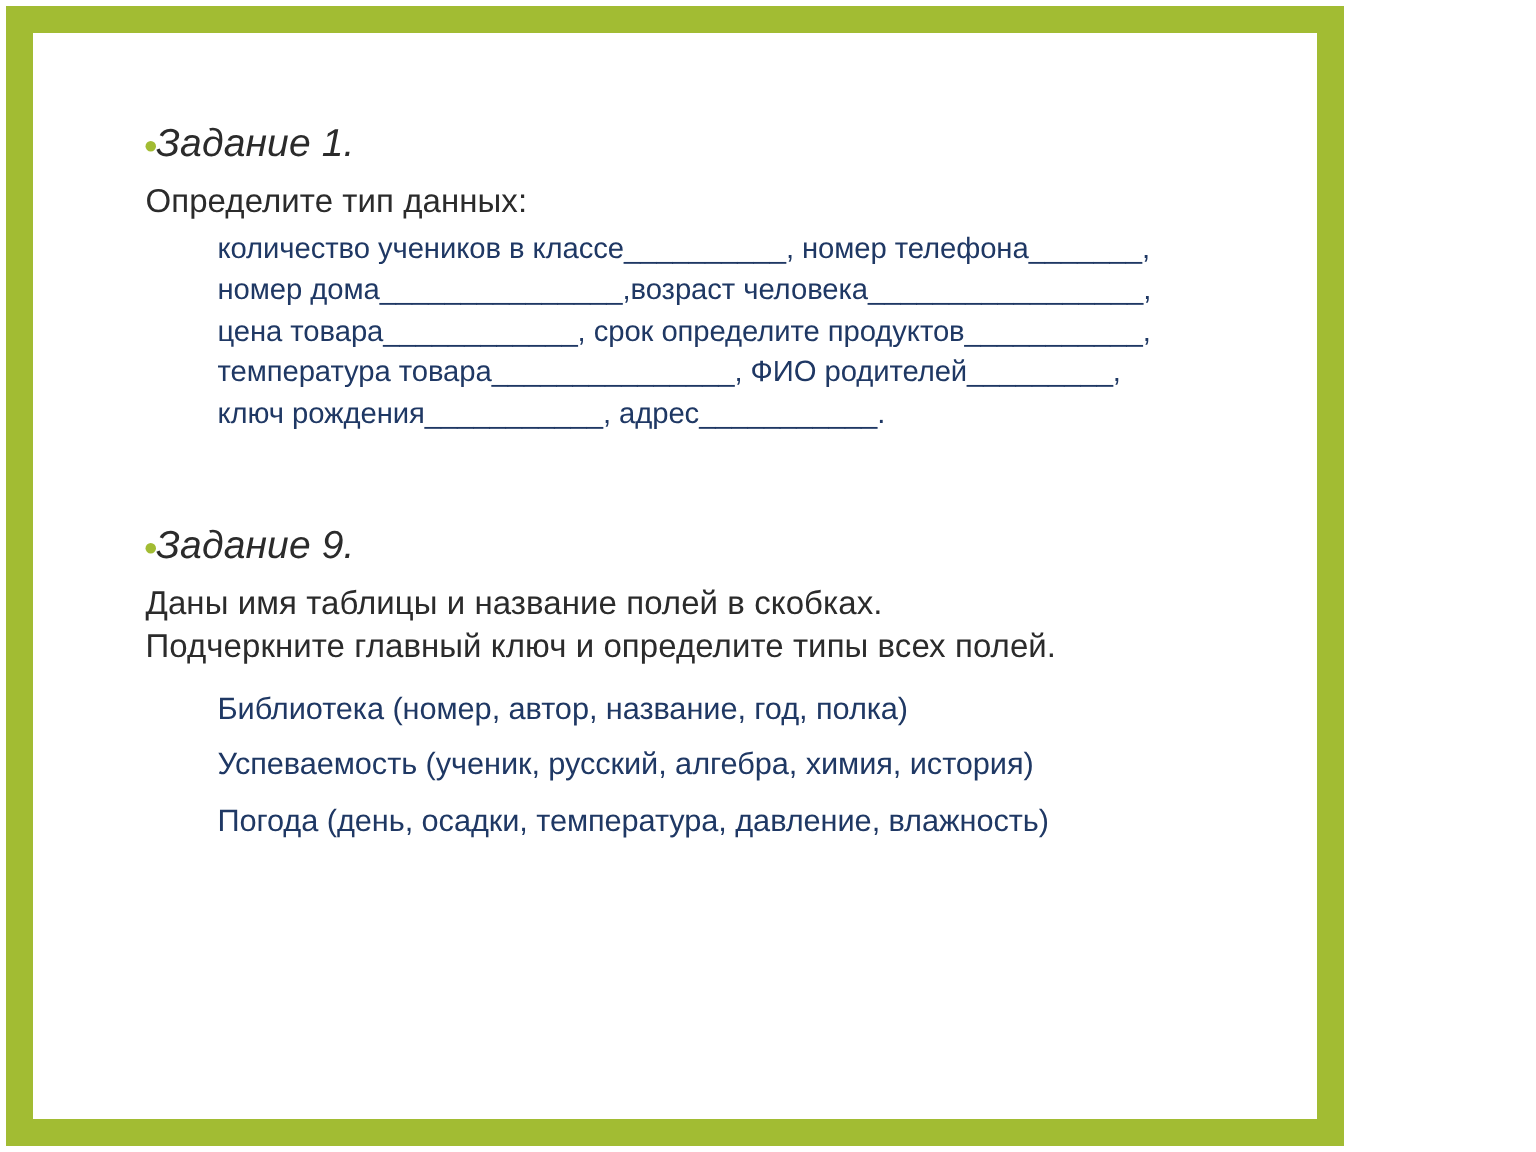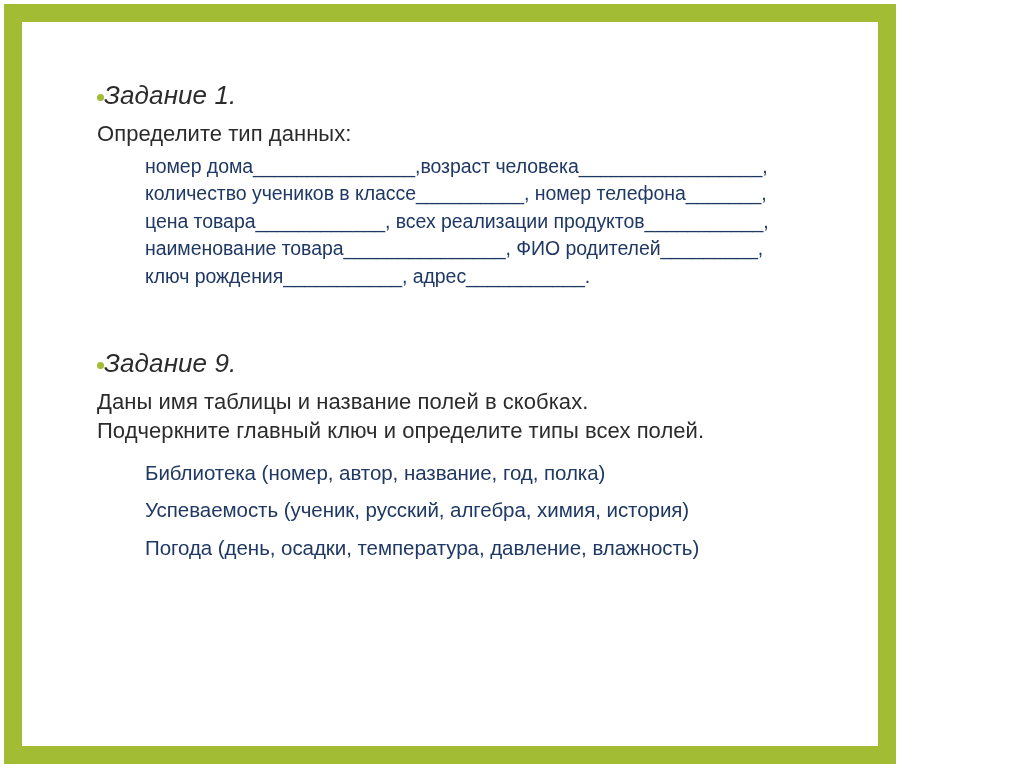--- a/index.html
+++ b/index.html
@@ -136,24 +136,24 @@
       <div class="task-block">
 
         <div class="task-heading">
           <span class="bullet"></span>
           <span>Задание 1.</span>
         </div>
 
         <div class="prompt">Определите тип данных:</div>
 
         <ul class="detail-list">
+          <li class="blank">количество учеников в классе__________, номер телефона_______,</li>
           <li class="blank">номер дома_______________,возраст человека_________________,</li>
-          <li class="blank">количество учеников в классе__________, номер телефона_______,</li>
-          <li class="blank">цена товара____________, всех реализации продуктов___________,</li>
-          <li class="blank">наименование товара_______________, ФИО родителей_________,</li>
+          <li class="blank">цена товара____________, срок определите продуктов___________,</li>
+          <li class="blank">температура товара_______________, ФИО родителей_________,</li>
           <li class="blank">ключ рождения___________, адрес___________.</li>
         </ul>
 
       </div>
 
       <div class="task-block second">
 
         <div class="task-heading">
           <span class="bullet"></span>
           <span>Задание 9.</span>

